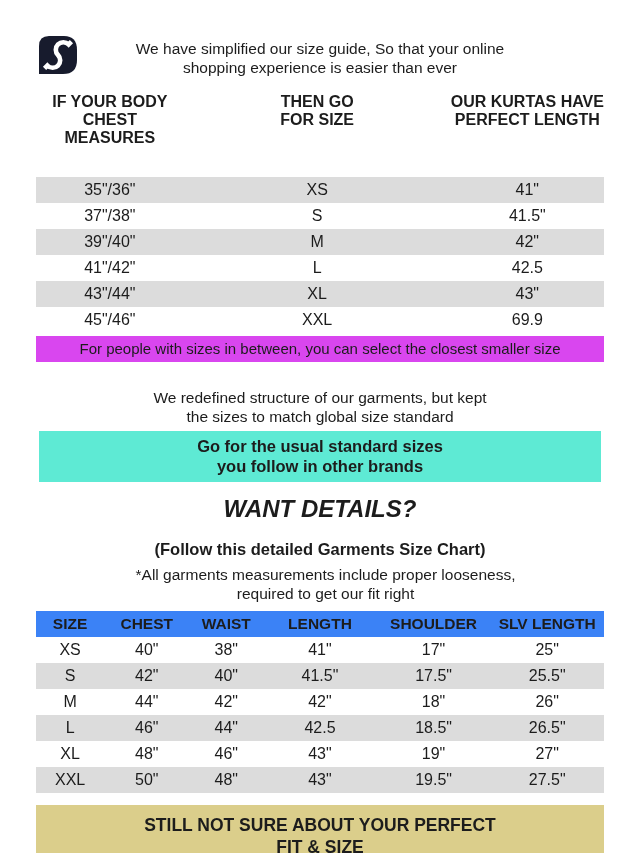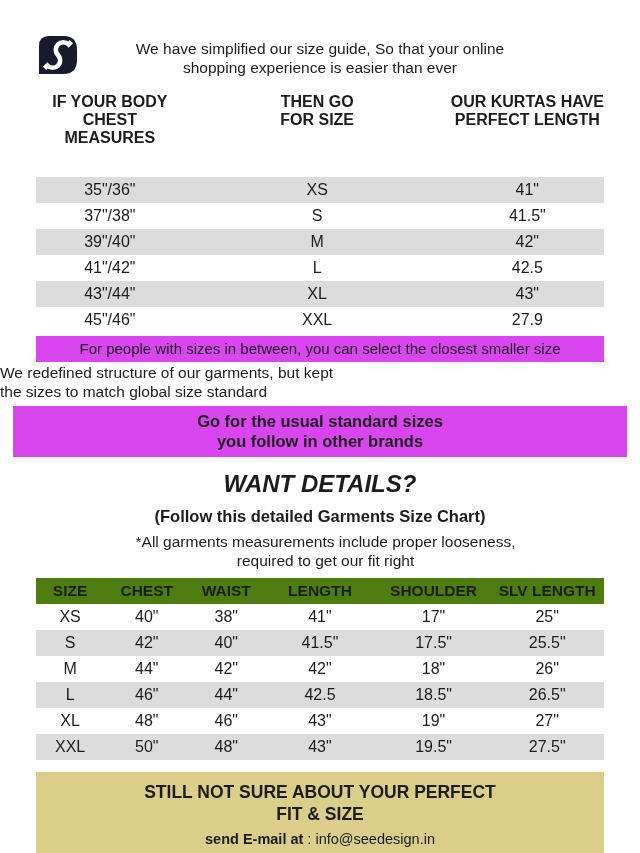--- a/index.html
+++ b/index.html
@@ -48,49 +48,49 @@
   .table1 tbody tr:nth-child(even) { background: #ffffff; }
 
   .footnote {
     width: 568px; margin: 3px auto 0;
     background: #d946ef;
     height: 26px; line-height: 26px;
     text-align: center; font-size: 15px;
   }
 
   .redefined {
-    margin-top: 1px; text-align: left;
+    margin-top: 26px; text-align: center;
     font-size: 15.5px; line-height: 19px;
   }
 
   .banner {
-    width: 614px; margin: 5px auto 0;
-    background: #d946ef;
+    width: 562px; margin: 5px auto 0;
+    background: #5eead4;
     text-align: center;
     padding: 5px 0 6px;
     font-weight: bold; font-size: 16.5px; line-height: 20px;
   }
 
   
   .details-title {
     margin-top: 13px; text-align: center;
     font-size: 24px; font-weight: bold; line-height: 27px; font-style: italic;
   }
   .details-subtitle {
-    margin-top: 10px; text-align: center;
+    margin-top: 18px; text-align: center;
     font-size: 16.5px; font-weight: bold; line-height: 19px;
   }
   .details-note {
     margin-top: 6px; text-align: center;
     font-size: 15.5px; line-height: 19px; padding-left: 11px;
   }
 
   .table2 { margin-top: 8px; }
   .table2 thead th {
-    background: #4d7c0f;
+    background: #3b82f6;
     height: 26px; font-size: 15.5px; font-weight: bold;
   }
   .table2 td { height: 26px; font-size: 16px; }
   .table2 tbody tr:nth-child(even) { background: #dcdcdc; }
   .table2 tbody tr:nth-child(odd)  { background: #ffffff; }
 
   
   .contact {
     width: 568px; margin: 12px auto 0;
     background: #dbce8b;
@@ -171,21 +171,21 @@
           <td>42.5</td>
         </tr>
         <tr>
           <td>43"/44"</td>
           <td>XL</td>
           <td>43"</td>
         </tr>
         <tr>
           <td>45"/46"</td>
           <td>XXL</td>
-          <td>27.9</td>
+          <td>69.9</td>
         </tr>
       </tbody>
   </table>
 
   <div class="footnote">For people with sizes in between, you can select the closest smaller size</div>
 
   <div class="redefined">
     <div>We redefined structure of our garments, but kept</div>
     <div>the sizes to match global size standard</div>
   </div>

